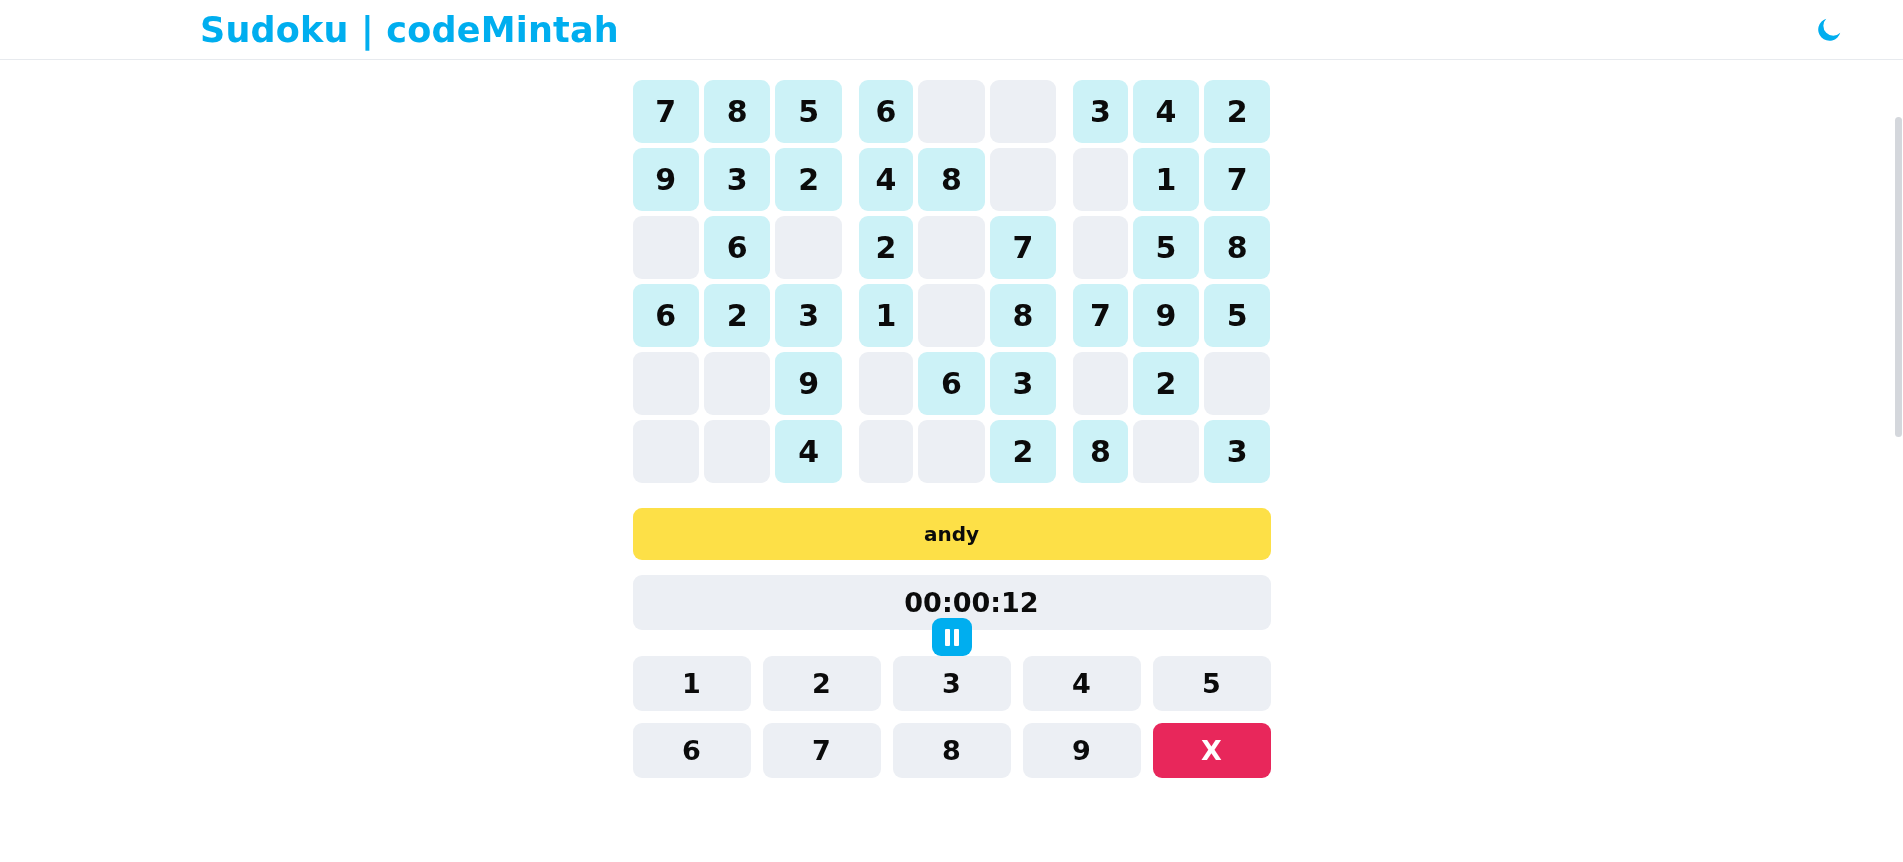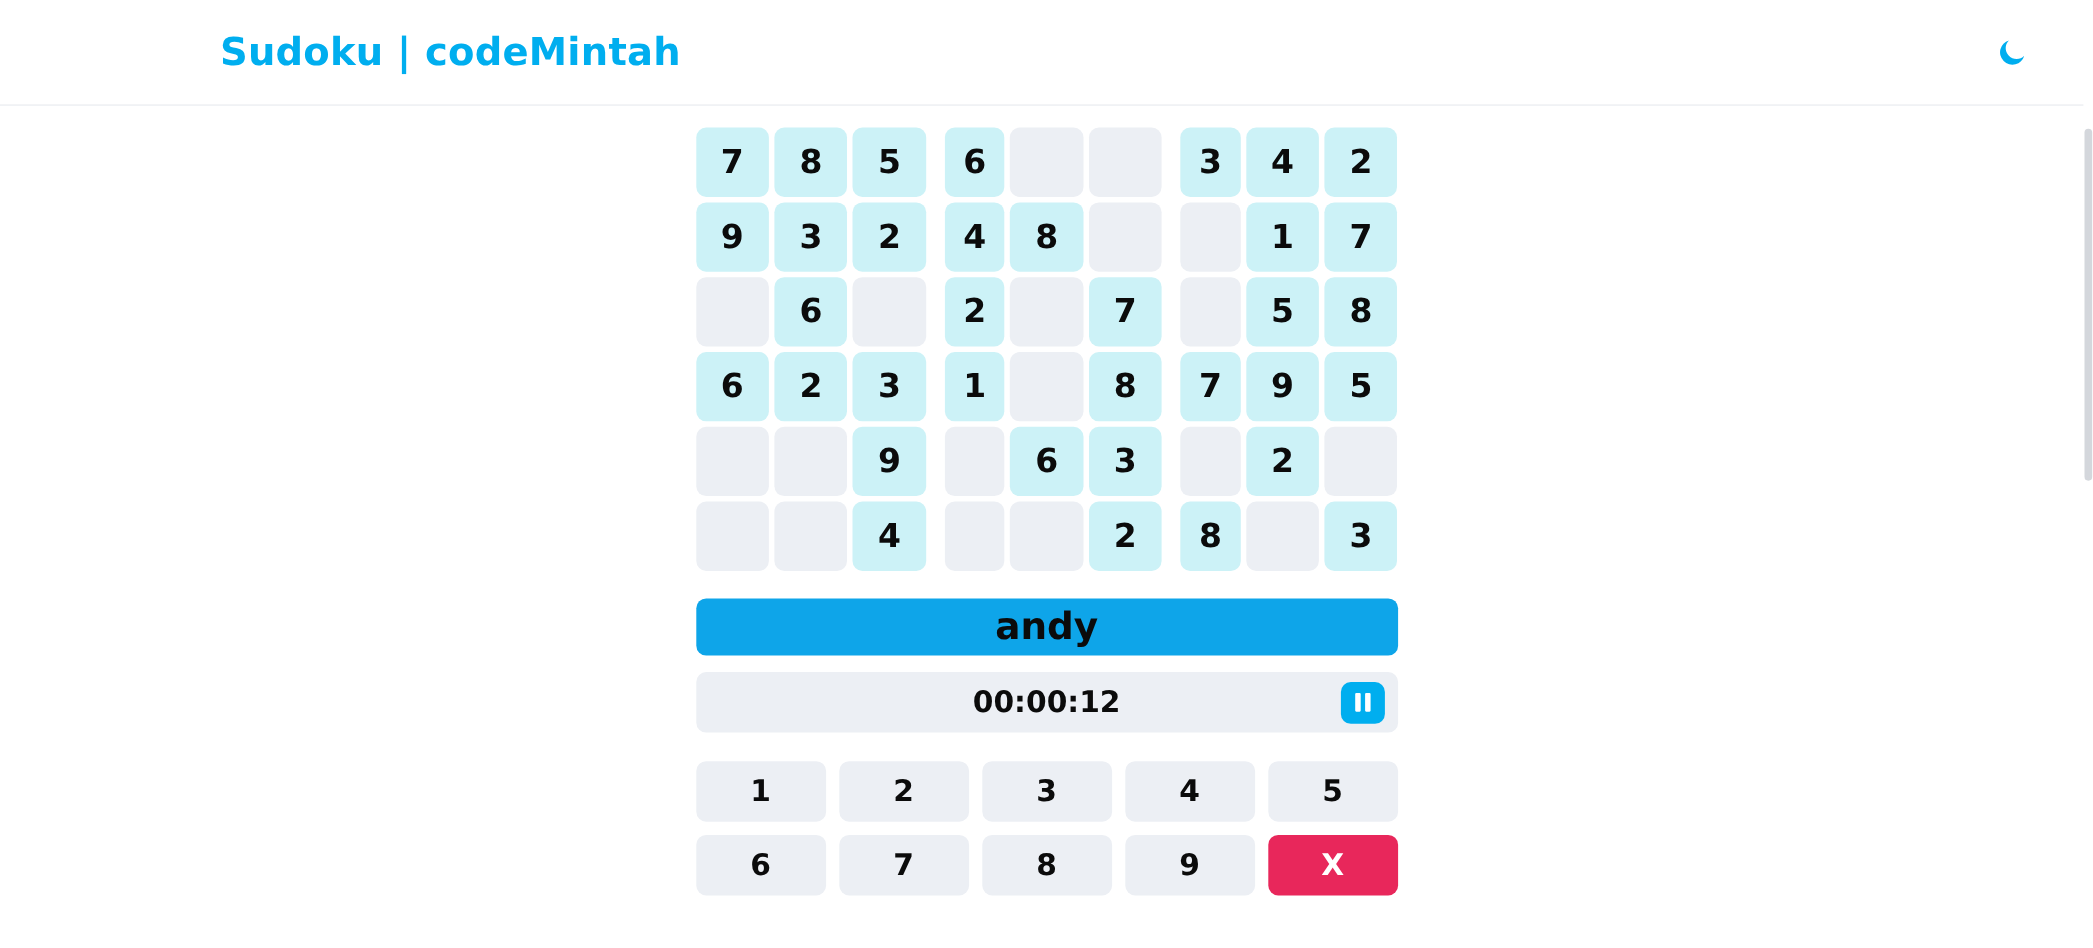--- a/index.html
+++ b/index.html
@@ -6,21 +6,21 @@
   html, body {
     width: 1903px;
     height: 862px;
     background: #ffffff;
     font-family: "DejaVu Sans", sans-serif;
     overflow: hidden;
   }
 
   
   .app-header {
-    height: 96px;
+    height: 60px;
     width: 100%;
     background: #ffffff;
     border-bottom: 1px solid #e7eaee;
     display: flex;
     align-items: center;
     padding: 0 52px 0 200px;
     position: relative;
   }
   .app-title {
     font-family: "DejaVu Sans", sans-serif;
@@ -89,43 +89,44 @@
 
   
   .meta-row {
     display: flex;
     gap: 17px;
     margin-top: 25px;
   }
   .meta-pill {
     flex: 1;
     height: 52px;
-    background: #0ea5e9;
+    background: #fde047;
     border-radius: 9px;
     border: none;
     display: flex;
     align-items: center;
     justify-content: center;
     font-family: "DejaVu Sans", sans-serif;
-    font-size: 34px;
+    font-size: 20px;
     font-weight: 700;
     color: #0b0b0b;
     cursor: pointer;
   }
 
   
   .timer-row {
     margin-top: 15px;
     height: 55px;
     background: #eceff4;
     border-radius: 9px;
     display: flex;
     align-items: center;
     position: relative;
     padding: 12px 12px;
+    flex-direction: column;
   }
   .timer-text {
     flex: 1;
     text-align: center;
     font-family: "DejaVu Sans", sans-serif;
     font-size: 27px;
     font-weight: 700;
     color: #0b0b0b;
     padding-left: 40px;
   }

